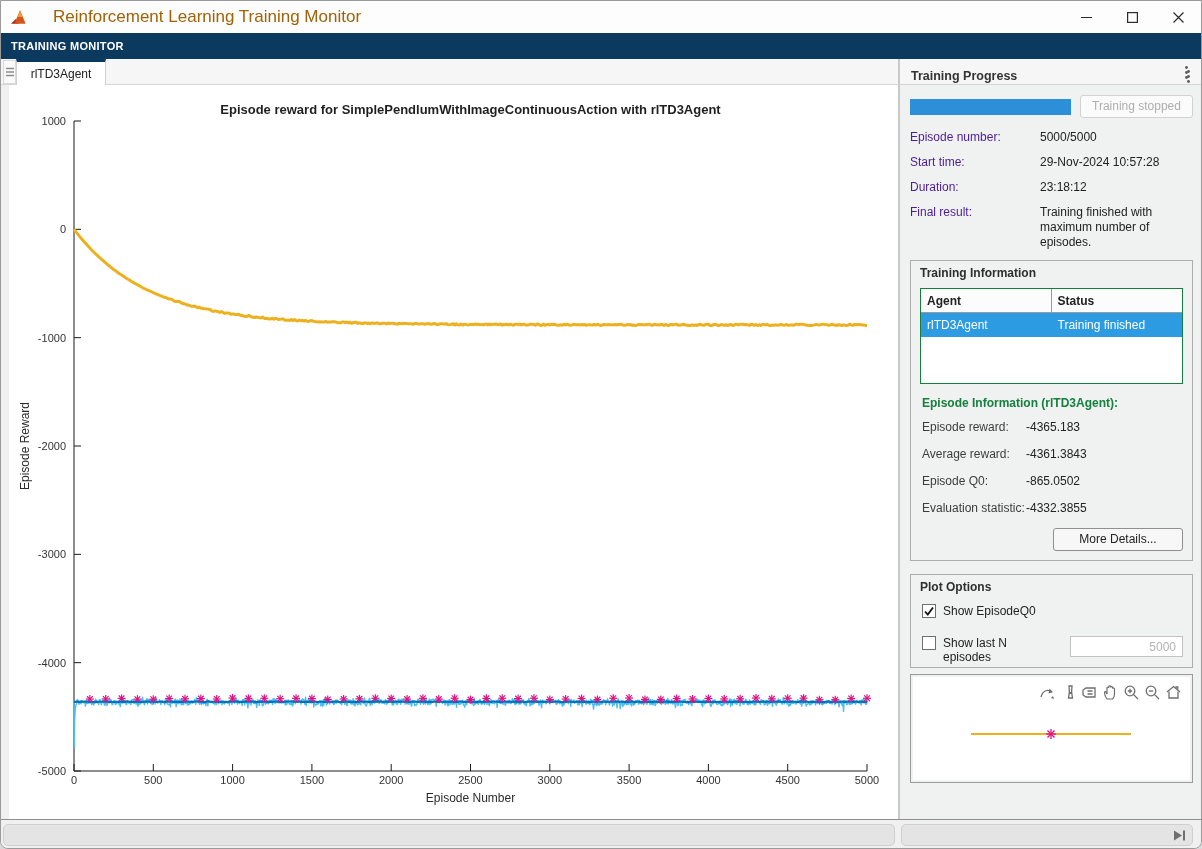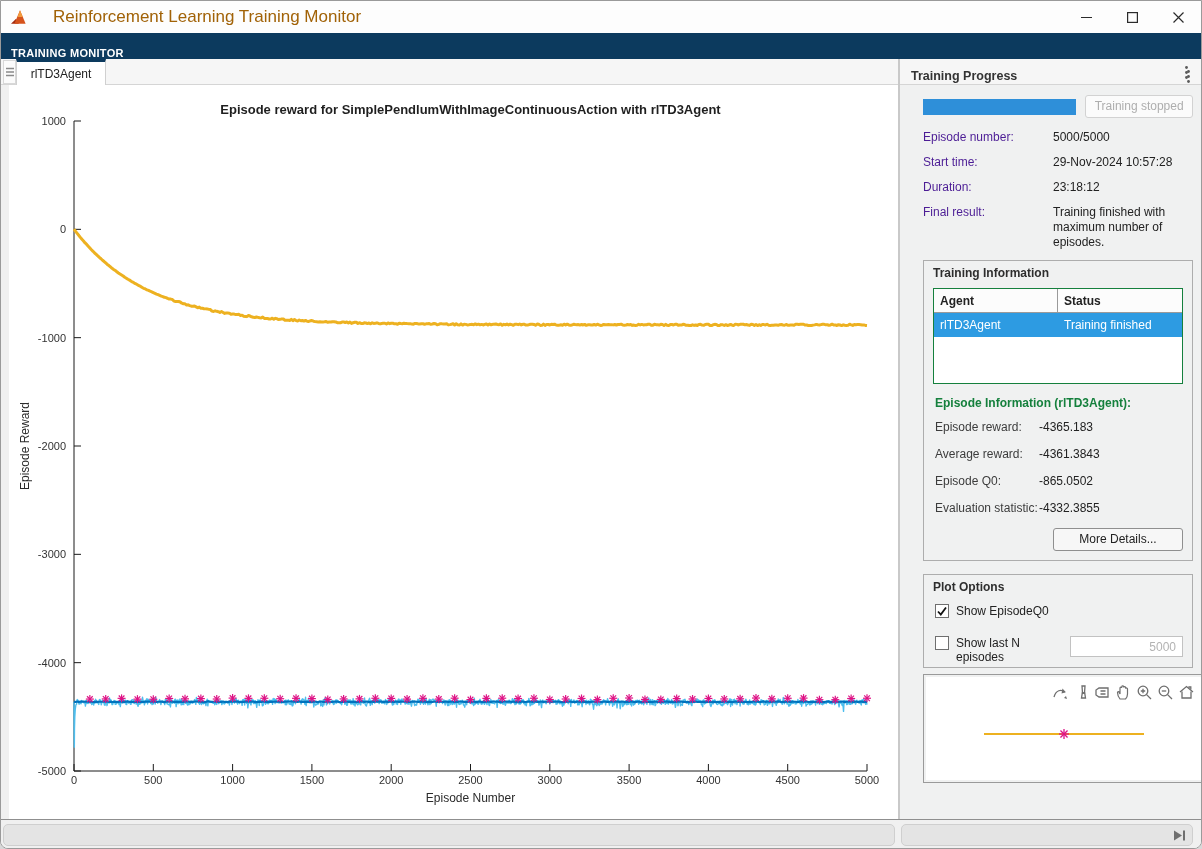--- a/index.html
+++ b/index.html
@@ -8,39 +8,39 @@
   .window { position:relative; width:1202px; height:849px; background:#fff; border:1px solid #9a9a9a; border-radius:0 0 8px 8px; overflow:hidden; }
 
   
   .titlebar { position:absolute; left:0; top:0; width:100%; height:32px; background:#fdfdfd; display:flex; align-items:center; }
   .titlebar .logo { margin-left:10px; width:18px; height:16px; }
   .titlebar .title { margin-left:24px; font-size:17px; color:#a16207; }
   .win-controls { position:absolute; right:0; top:0; height:32px; display:flex; }
   .win-btn { width:46px; height:32px; display:flex; align-items:center; justify-content:center; cursor:default; }
 
   
-  .toolstrip { position:absolute; left:0; top:32px; width:100%; height:26px; background:#0c3a5e; display:flex; align-items:flex-end; }
+  .toolstrip { position:absolute; left:0; top:32px; width:100%; height:26px; background:#0c3a5e; display:flex; align-items:center; }
   .toolstrip .ribbon-tab { color:#fff; font-weight:bold; font-size:11px; letter-spacing:.3px; padding:0 10px; }
 
   
   .topstrip { position:absolute; left:0; top:58px; width:100%; height:26px; background:#f6f6f6; border-bottom:1px solid #d5d5d5; }
   .docbar-btn { position:absolute; left:2px; top:1px; width:13px; height:24px; background:#fbfbfb; border:1px solid #d8d8d8; display:flex; align-items:center; justify-content:center; }
   .doc-tab { position:absolute; left:15px; top:0; width:90px; height:26px; background:#fff; border-left:1px solid #d0d0d0; border-right:1px solid #d0d0d0; border-top:3px solid #0c3a5e; display:flex; align-items:center; justify-content:center; color:#222; }
   .tab-kebab { position:absolute; right:6px; top:3px; width:18px; height:20px; display:flex; align-items:center; justify-content:center; }
   .panel-header { position:absolute; left:899px; top:0; width:303px; height:34px; display:flex; align-items:center; }
   .panel-header .ph-title { margin-left:11px; font-weight:bold; font-size:12.5px; color:#333; flex:1; }
   .panel-header .ph-kebab { width:22px; height:22px; display:flex; align-items:center; justify-content:center; margin-right:4px; }
 
   
   .figure { position:absolute; left:0; top:84px; width:897px; height:734px; background:#f0f0f0; }
   .figure .canvas { position:absolute; left:8px; top:0; width:889px; height:734px; background:#fff; }
   .vdivider { position:absolute; left:897px; top:58px; width:2px; height:791px; background:#c9c9c9; }
 
   
-  .rightpanel { position:absolute; left:899px; top:84px; width:303px; height:734px; background:#f0f1f1; padding:10px 10px 0 23px; }
+  .rightpanel { position:absolute; left:899px; top:84px; width:303px; height:734px; background:#f0f1f1; padding:10px 10px 0 10px; }
   .progress-row { display:flex; align-items:center; }
   .progress-track { width:161px; height:16px; background:#2e8fd9; }
   .btn-stopped { margin-left:9px; width:113px; height:23px; background:#fbfbfb; border:1px solid #d2d2d2; border-radius:3px; color:#aeaeae; font-size:12px; text-align:center; line-height:21px; }
   .fields { margin-top:12px; }
   .field-row { display:flex; margin-bottom:10px; line-height:15px; }
   .field-row .fl { width:130px; color:#4c1d95; }
   .field-row .fv { flex:1; color:#222; }
 
   .groupbox { border:1px solid #adadad; background:transparent; margin-top:6px; padding:5px 9px 9px 9px; }
   .gb-title { font-weight:bold; color:#2e2e2e; margin-bottom:8px; }

